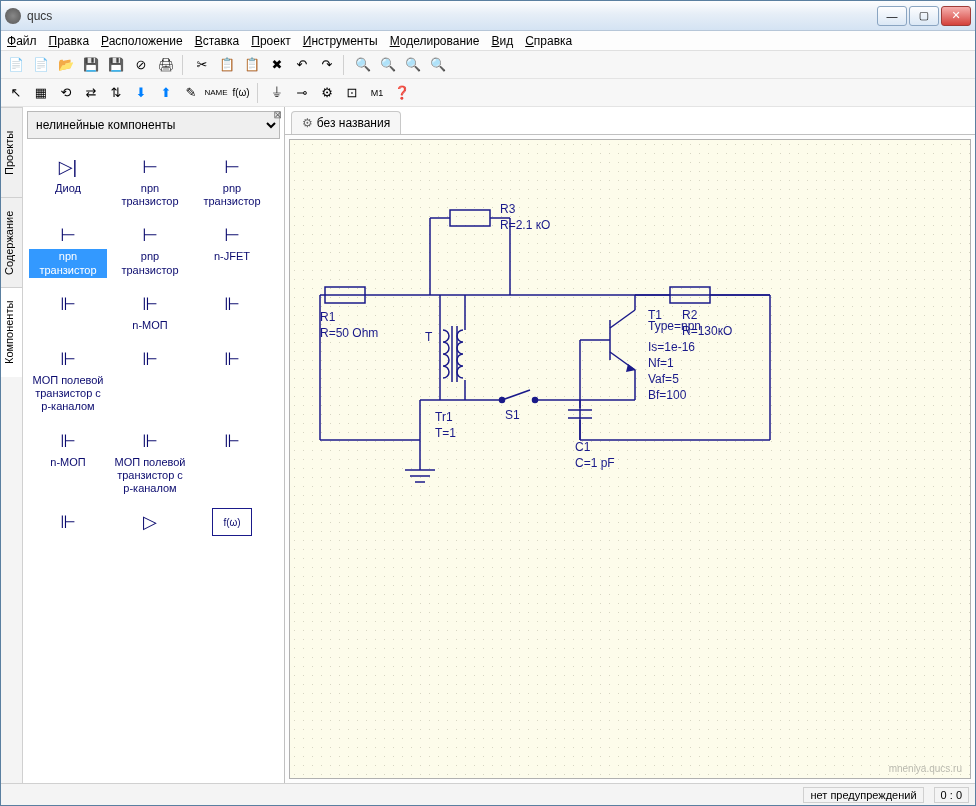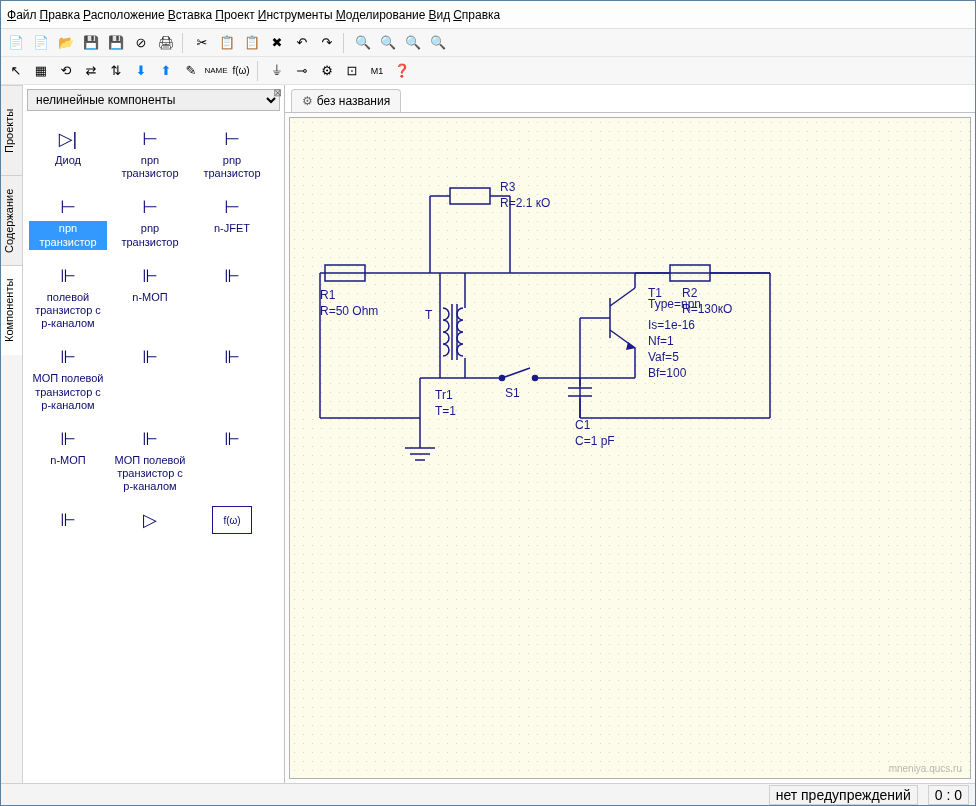--- a/index.html
+++ b/index.html
@@ -4,56 +4,65 @@
 <style>
 * { box-sizing: border-box; margin: 0; padding: 0; }
 body { font-family: "Segoe UI", Tahoma, sans-serif; font-size: 12px; background: #f0f0f0; }
 .window { width: 976px; height: 806px; background: #fff; border: 1px solid #5a7fa0; display: flex; flex-direction: column; }
 .titlebar { height: 30px; background: linear-gradient(#fdfdfe,#e6eef7 45%,#d4e3f3); display: flex; align-items: center; padding: 0 4px; border-bottom: 1px solid #b6c6d8; }
 .titlebar .icon { width: 16px; height: 16px; background: radial-gradient(circle,#888,#555); border-radius: 50%; margin-right: 6px; }
 .titlebar .title { flex: 1; font-size: 12px; color: #333; }
 .win-btns { display: flex; gap: 2px; }
 .win-btn { width: 30px; height: 20px; border: 1px solid #8aa5c2; border-radius: 3px; background: linear-gradient(#fdfdfe,#dbe8f5); display: flex; align-items: center; justify-content: center; font-size: 11px; }
 .win-close { background: linear-gradient(#f6b0ae,#d4413b); border-color: #a03c38; color: #fff; }
-.menubar { height: 28px; background: #fdfdfd; border-bottom: 1px solid #e0e0e0; display: flex; align-items: center; padding: 0 6px; gap: 3px; font-size: 12px; }
+.menubar { height: 20px; background: #fdfdfd; border-bottom: 1px solid #e0e0e0; display: flex; align-items: center; padding: 0 6px; gap: 12px; font-size: 12px; }
 .menubar span { cursor: pointer; }
 .menubar u { text-decoration: underline; }
 .toolbar { height: 28px; background: #f7f7f7; border-bottom: 1px solid #e4e4e4; display: flex; align-items: center; padding: 0 4px; gap: 3px; }
 .tbtn { width: 22px; height: 22px; border: 1px solid transparent; display: flex; align-items: center; justify-content: center; font-size: 13px; border-radius: 2px; }
 .sep { width: 4px; height: 20px; border-left: 1px solid #d0d0d0; margin: 0 2px; }
 .content { flex: 1; display: flex; min-height: 0; }
 .side-tabs { width: 22px; background: #f4f4f4; border-right: 1px solid #d0d0d0; display: flex; flex-direction: column; }
 .side-tab { flex: 0 0 auto; height: 90px; writing-mode: vertical-rl; transform: rotate(180deg); text-align: center; padding: 6px 2px; border-bottom: 1px solid #d0d0d0; cursor: pointer; background: #f0f0f0; font-size: 11px; }
 .side-tab.active { background: #fff; }
 .panel { width: 262px; background: #fff; border-right: 1px solid #c0c0c0; display: flex; flex-direction: column; position: relative; }
 .panel-close { position: absolute; top: 2px; right: 2px; font-size: 10px; color: #666; cursor: pointer; }
-.category-select { margin: 4px; height: 22px; border: 1px solid #b8b8b8; font-size: 12px; padding: 0 4px; width: calc(100% - 8px); }
+.category-select { margin: 4px; height: 28px; border: 1px solid #b8b8b8; font-size: 12px; padding: 0 4px; width: calc(100% - 8px); }
 .comp-grid { flex: 1; overflow-y: auto; padding: 4px; display: flex; flex-wrap: wrap; align-content: flex-start; }
 .comp-item { width: 82px; display: flex; flex-direction: column; align-items: center; padding: 4px 2px; margin: 2px 0; font-size: 11px; color: #0a0a6e; text-align: center; cursor: pointer; }
 .comp-item .glyph { width: 40px; height: 28px; display: flex; align-items: center; justify-content: center; color: #0a0a6e; font-size: 18px; }
 .comp-item.selected .lbl { background: #3399ff; color: #fff; }
 .comp-item .lbl { padding: 1px 2px; line-height: 1.2; }
 .canvas-wrap { flex: 1; display: flex; flex-direction: column; background: #fdfdfd; }
 .doc-tabs { height: 28px; display: flex; align-items: flex-end; padding: 0 6px; border-bottom: 1px solid #c0c0c0; background: #fff; }
 .doc-tab { display: flex; align-items: center; gap: 4px; padding: 4px 10px; border: 1px solid #c8c8c8; border-bottom: none; border-radius: 4px 4px 0 0; background: #f6f6f6; font-size: 12px; }
 .doc-tab .gear { color: #666; }
 .canvas { flex: 1; position: relative; background: #fdfceb; background-image: radial-gradient(circle,#d6d5c2 0.7px,transparent 0.7px); background-size: 9px 9px; margin: 4px; border: 1px solid #b0b0b0; overflow: hidden; }
 .schematic { position: absolute; left: 0; top: 0; }
 .sch-label { position: absolute; font-size: 12px; color: #1a1a8a; font-family: sans-serif; white-space: nowrap; }
-.statusbar { height: 22px; background: #f4f4f4; border-top: 1px solid #d0d0d0; display: flex; align-items: center; justify-content: flex-end; padding: 0 6px; font-size: 14px; gap: 10px; }
+.statusbar { height: 22px; background: #f4f4f4; border-top: 1px solid #d0d0d0; display: flex; align-items: center; justify-content: flex-end; padding: 0 6px; font-size: 11px; gap: 10px; }
 .status-box { border: 1px solid #d0d0d0; padding: 1px 6px; }
 .watermark { position: absolute; bottom: 4px; right: 8px; font-size: 10px; color: rgba(80,80,80,.4); }
 svg line, svg polyline, svg rect, svg circle, svg path { stroke: #1a1a8a; stroke-width: 1.5; fill: none; }
 svg .filled { fill: #1a1a8a; }
 </style>
 </head>
 <body>
 
 <div class="window">
 
+  <div class="titlebar">
+    <div class="icon"></div>
+    <div class="title">qucs</div>
+    <div class="win-btns">
+      <div class="win-btn">—</div>
+      <div class="win-btn">▢</div>
+      <div class="win-btn win-close">✕</div>
+    </div>
+  </div>
 
   <div class="menubar">
     <span><u>Ф</u>айл</span>
     <span><u>П</u>равка</span>
     <span><u>Р</u>асположение</span>
     <span><u>В</u>ставка</span>
     <span><u>П</u>роект</span>
     <span><u>И</u>нструменты</span>
     <span><u>М</u>оделирование</span>
     <span><u>В</u>ид</span>
@@ -135,21 +144,20 @@
         <div class="comp-item">
             <div class="glyph">⊢</div>
             <div class="lbl">pnp транзистор</div>
           </div>
         <div class="comp-item">
             <div class="glyph">⊢</div>
             <div class="lbl">n-JFET</div>
           </div>
         <div class="comp-item">
             <div class="glyph">⊩</div>
-            <div class="lbl">полевой транзистор с p-каналом</div>
           </div>
         <div class="comp-item">
             <div class="glyph">⊩</div>
             <div class="lbl">n-МОП</div>
           </div>
         <div class="comp-item">
             <div class="glyph">⊩</div>
             <div class="lbl"></div>
           </div>
         <div class="comp-item">

